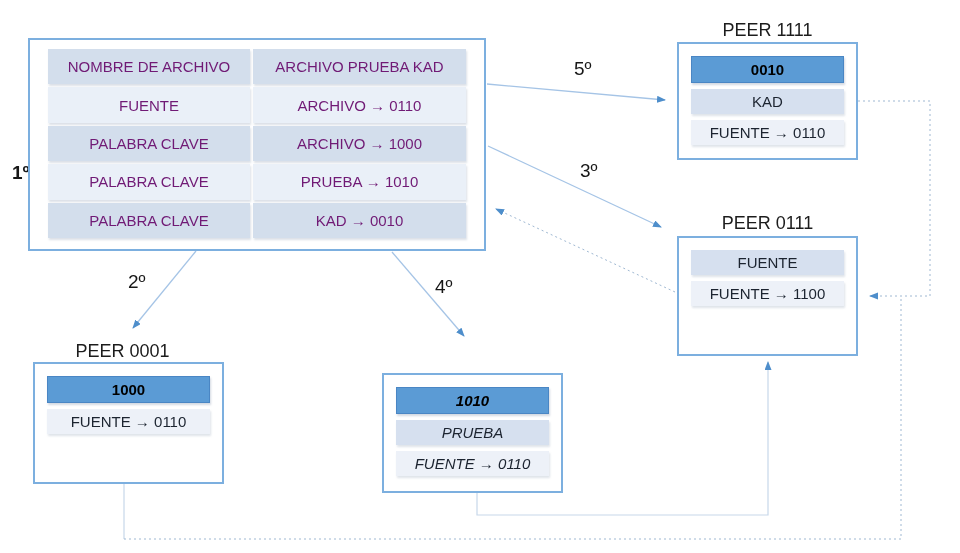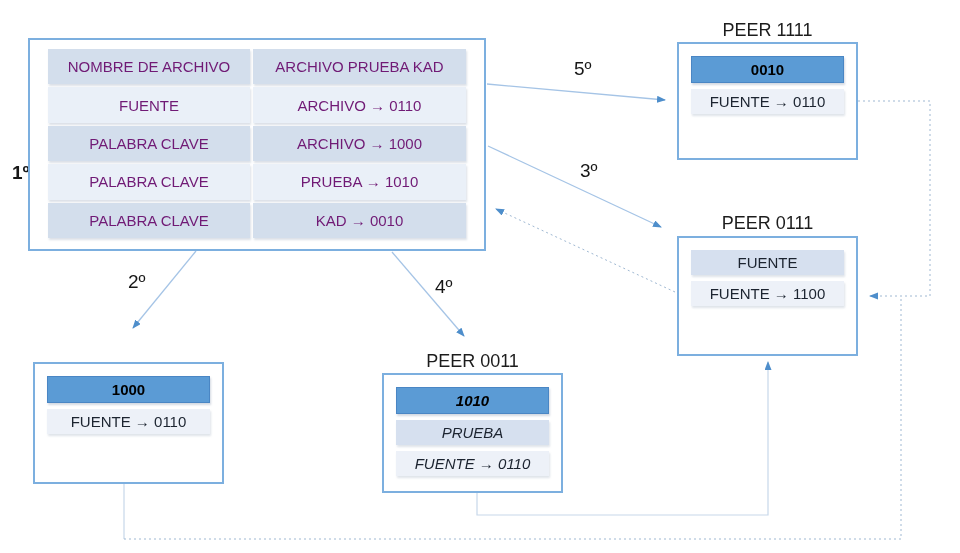--- a/index.html
+++ b/index.html
@@ -119,34 +119,35 @@
       <div class="t-row odd">
         <div class="t-cell">PALABRA CLAVE</div>
         <div class="t-cell">KAD → 0010</div>
       </div>
     </div>
   </div>
 
   <div class="title title-1111">PEER 1111</div>
   <div class="peer-box peer-1111">
     <div class="peer-header">0010</div>
+    <div class="peer-row kw">KAD</div>
     <div class="peer-row src">FUENTE → 0110</div>
   </div>
 
   <div class="title title-0111">PEER 0111</div>
   <div class="peer-box peer-0111">
     <div class="peer-row kw">FUENTE</div>
     <div class="peer-row src">FUENTE → 1100</div>
   </div>
 
+  <div class="title title-0001">PEER 0001</div>
   <div class="peer-box peer-0001">
     <div class="peer-header">1000</div>
     <div class="peer-row src">FUENTE → 0110</div>
   </div>
 
-  <div class="title title-0011">PEER 0011</div>
   <div class="peer-box peer-0011">
     <div class="peer-header">1010</div>
     <div class="peer-row kw">PRUEBA</div>
     <div class="peer-row src">FUENTE → 0110</div>
   </div>
 
 </div>
 
 </body></html>

